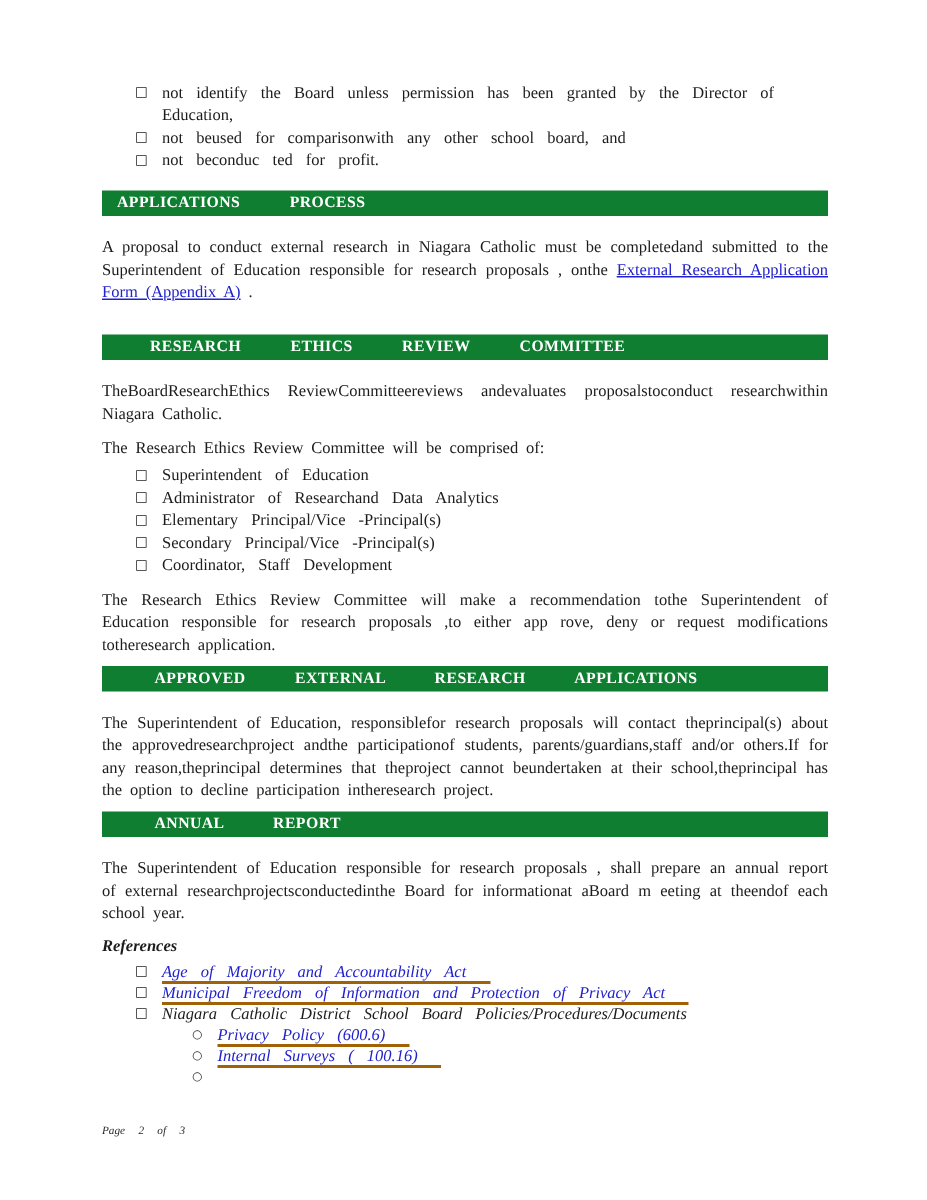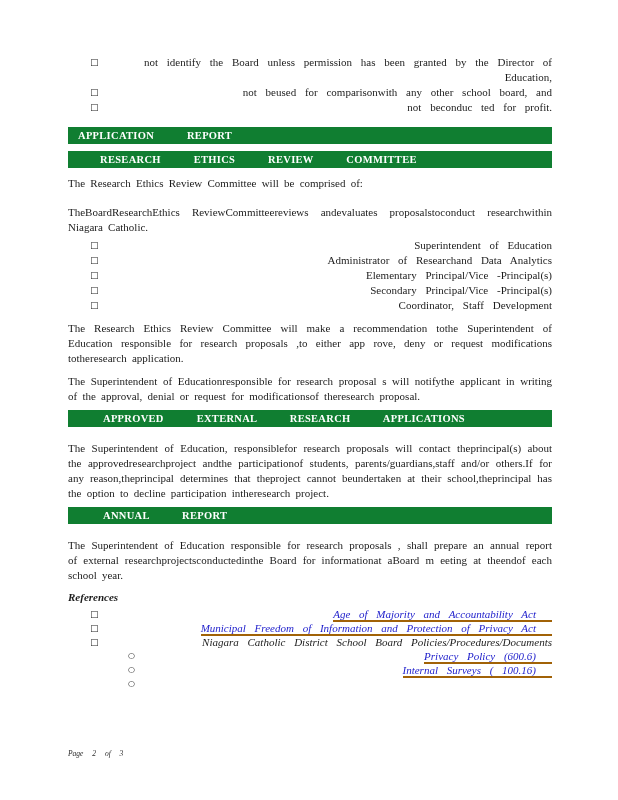--- a/index.html
+++ b/index.html
@@ -25,34 +25,34 @@
   .bullets { list-style: none; margin: 0; padding: 0; }
   .bullets li { display: flex; word-spacing: 6px; }
   .marker {
     flex: 0 0 18px;
     margin-left: 22px;
     font-family: "DejaVu Sans", sans-serif;
     font-size: 9px;
     line-height: 15px;
     color: #1c1c1c;
   }
-  .btext { flex: 1; text-align: right; }
+  .btext { flex: 1; }
   .bar {
     margin-top: 12px;
     background: #107E31;
     color: #ffffff;
     font-weight: bold;
     font-size: 10.5px;
     line-height: 17px;
     height: 17px;
     padding: 0 10px;
     word-spacing: 30px;
     letter-spacing: 0.3px;
   }
-  .bar.snug { margin-top: 7px; padding-left: 32px; }
+  .bar.snug { margin-top: 20px; padding-left: 32px; }
   .bar.close { margin-top: 6px; padding-left: 35px; }
   a { color: #2222CC; cursor: pointer; }
   .inline-link { text-decoration: underline; }
   .refs { margin-top: 7px; font-style: italic; }
   .refs-title { font-weight: bold; }
   .refs .bullets li { line-height: 14px; word-spacing: 6px; }
   .refs .marker { line-height: 14px; }
   .ref-link {
     font-style: italic;
     text-decoration: none;
@@ -90,31 +90,32 @@
       <span class="marker">□</span>
       <span class="btext">not beused for comparisonwith any other school board, and</span>
     </li>
     <li>
       <span class="marker">□</span>
       <span class="btext">not beconduc ted for profit.</span>
     </li>
   </ul>
 
   <div class="bar">
-    <span>APPLICATION REPORT</span>
+    <span>APPLICATIONS PROCESS</span>
   </div>
 
+  <p class="para"><span>A proposal to conduct external research in Niagara Catholic must be completedand submitted to the Superintendent of Education responsible for research proposals , onthe</span> <a class="inline-link">External Research Application Form (Appendix A)</a> <span>.</span></p>
 
   <div class="bar snug">
     <span>RESEARCH ETHICS REVIEW COMMITTEE</span>
   </div>
 
+  <p class="para">TheBoardResearchEthics ReviewCommitteereviews andevaluates proposalstoconduct researchwithin Niagara Catholic.</p>
+
   <p class="para tight">The Research Ethics Review Committee will be comprised of:</p>
-
-  <p class="para">TheBoardResearchEthics ReviewCommitteereviews andevaluates proposalstoconduct researchwithin Niagara Catholic.</p>
 
   <ul class="bullets" style="margin-top:3px;">
     <li>
       <span class="marker">□</span>
       <span class="btext">Superintendent of Education</span>
     </li>
     <li>
       <span class="marker">□</span>
       <span class="btext">Administrator of Researchand Data Analytics</span>
     </li>
@@ -127,21 +128,20 @@
       <span class="btext">Secondary Principal/Vice -Principal(s)</span>
     </li>
     <li>
       <span class="marker">□</span>
       <span class="btext">Coordinator, Staff Development</span>
     </li>
   </ul>
 
   <p class="para tight">The Research Ethics Review Committee will make a recommendation tothe Superintendent of Education responsible for research proposals ,to either app rove, deny or request modifications totheresearch application.</p>
 
-  <p class="para tight">The Superintendent of Educationresponsible for research proposal s will notifythe applicant in writing of the approval, denial or request for modificationsof theresearch proposal.</p>
 
   <div class="bar close">
     <span>APPROVED EXTERNAL RESEARCH APPLICATIONS</span>
   </div>
 
   <p class="para">The Superintendent of Education, responsiblefor research proposals will contact theprincipal(s) about the approvedresearchproject andthe participationof students, parents/guardians,staff and/or others.If for any reason,theprincipal determines that theproject cannot beundertaken at their school,theprincipal has the option to decline participation intheresearch project.</p>
 
   <div class="bar close">
     <span>ANNUAL REPORT</span>
   </div>

